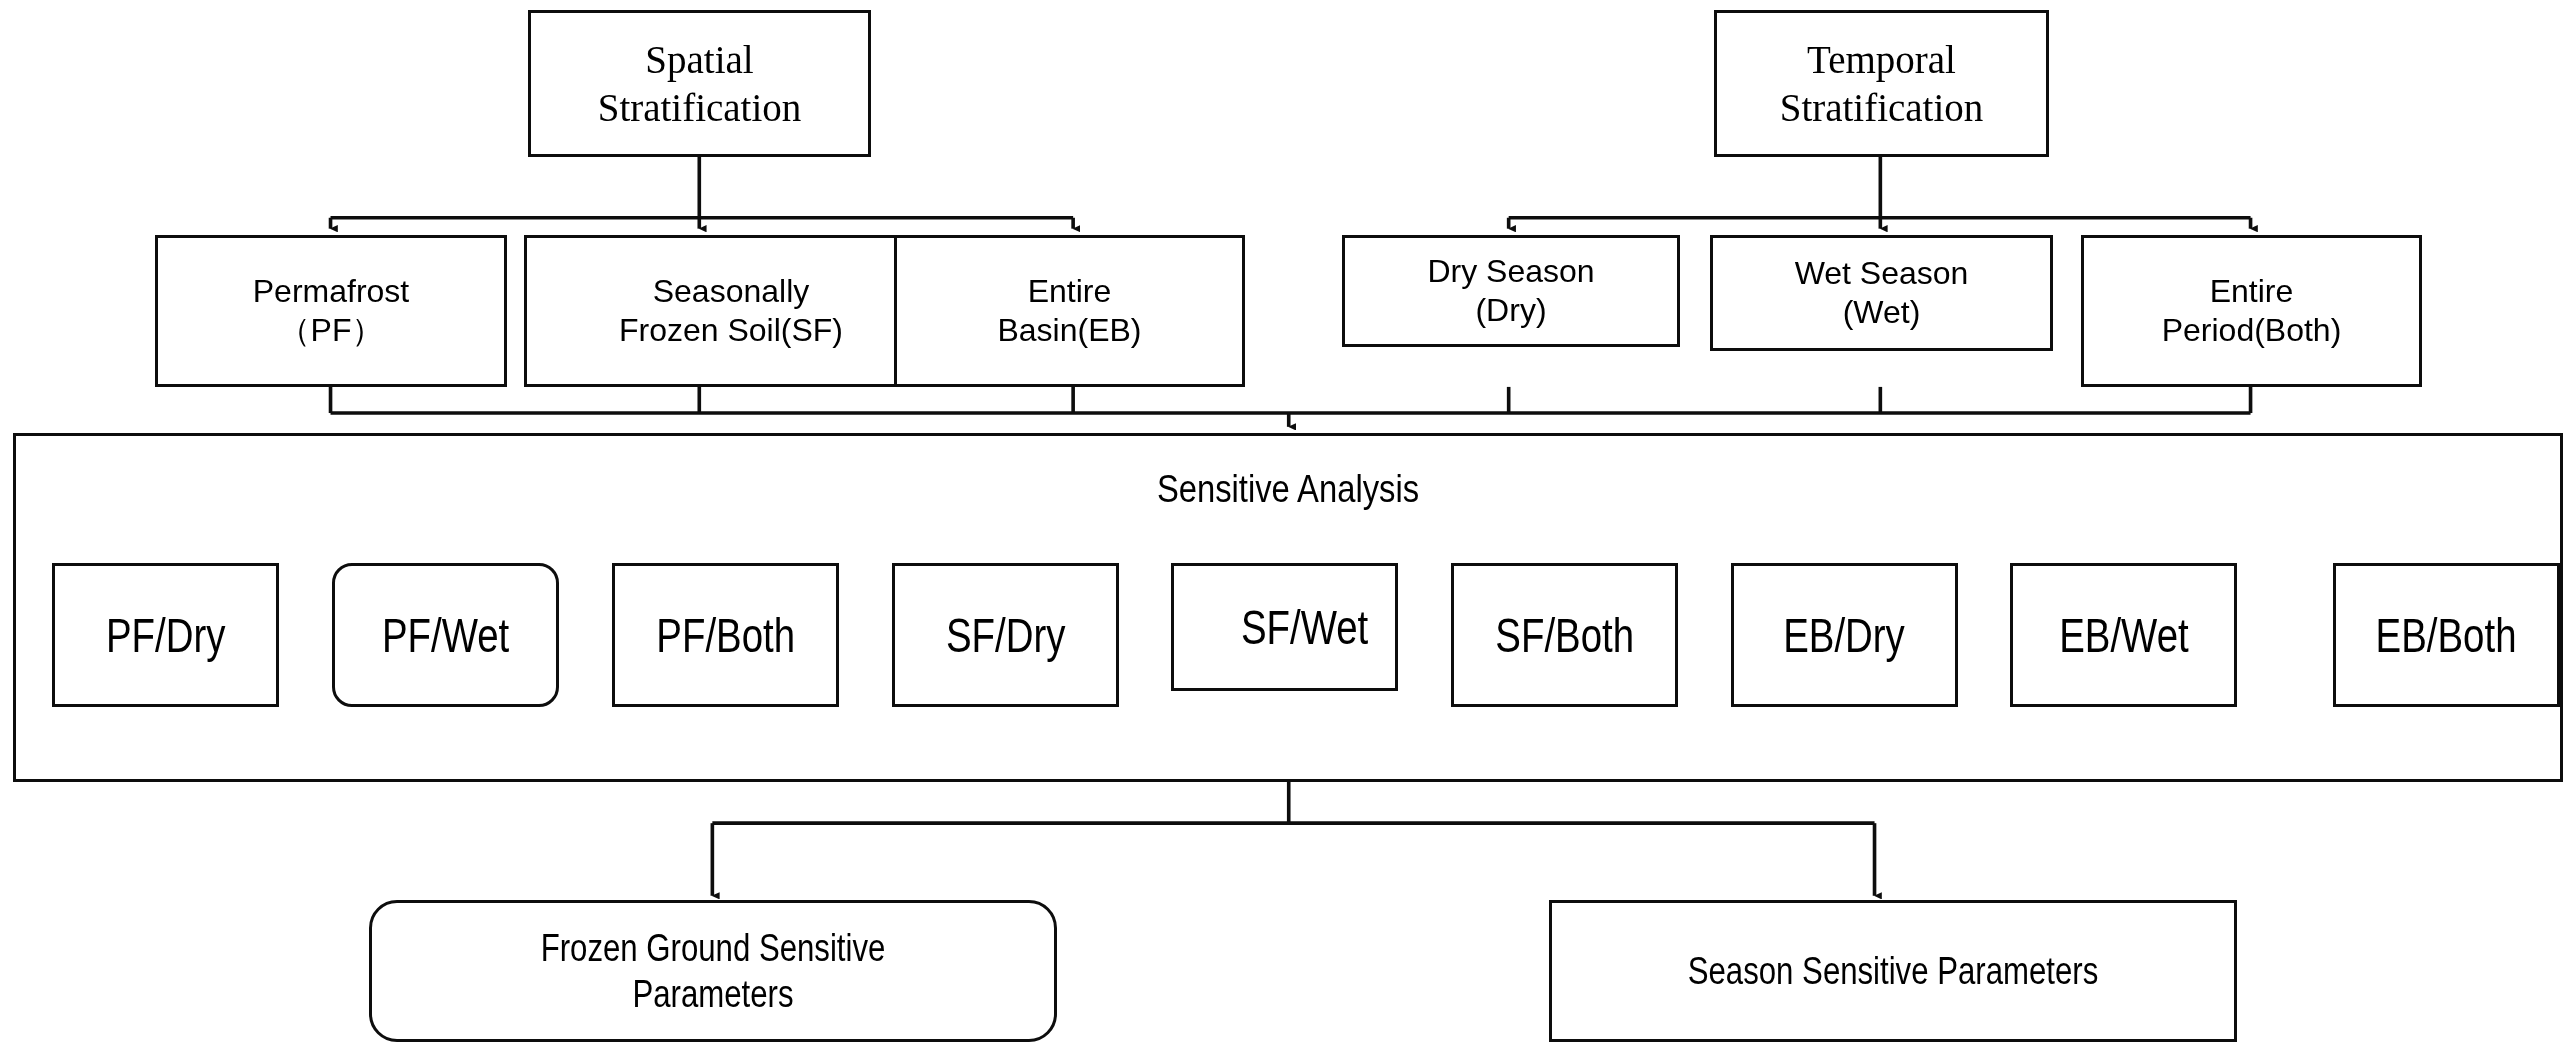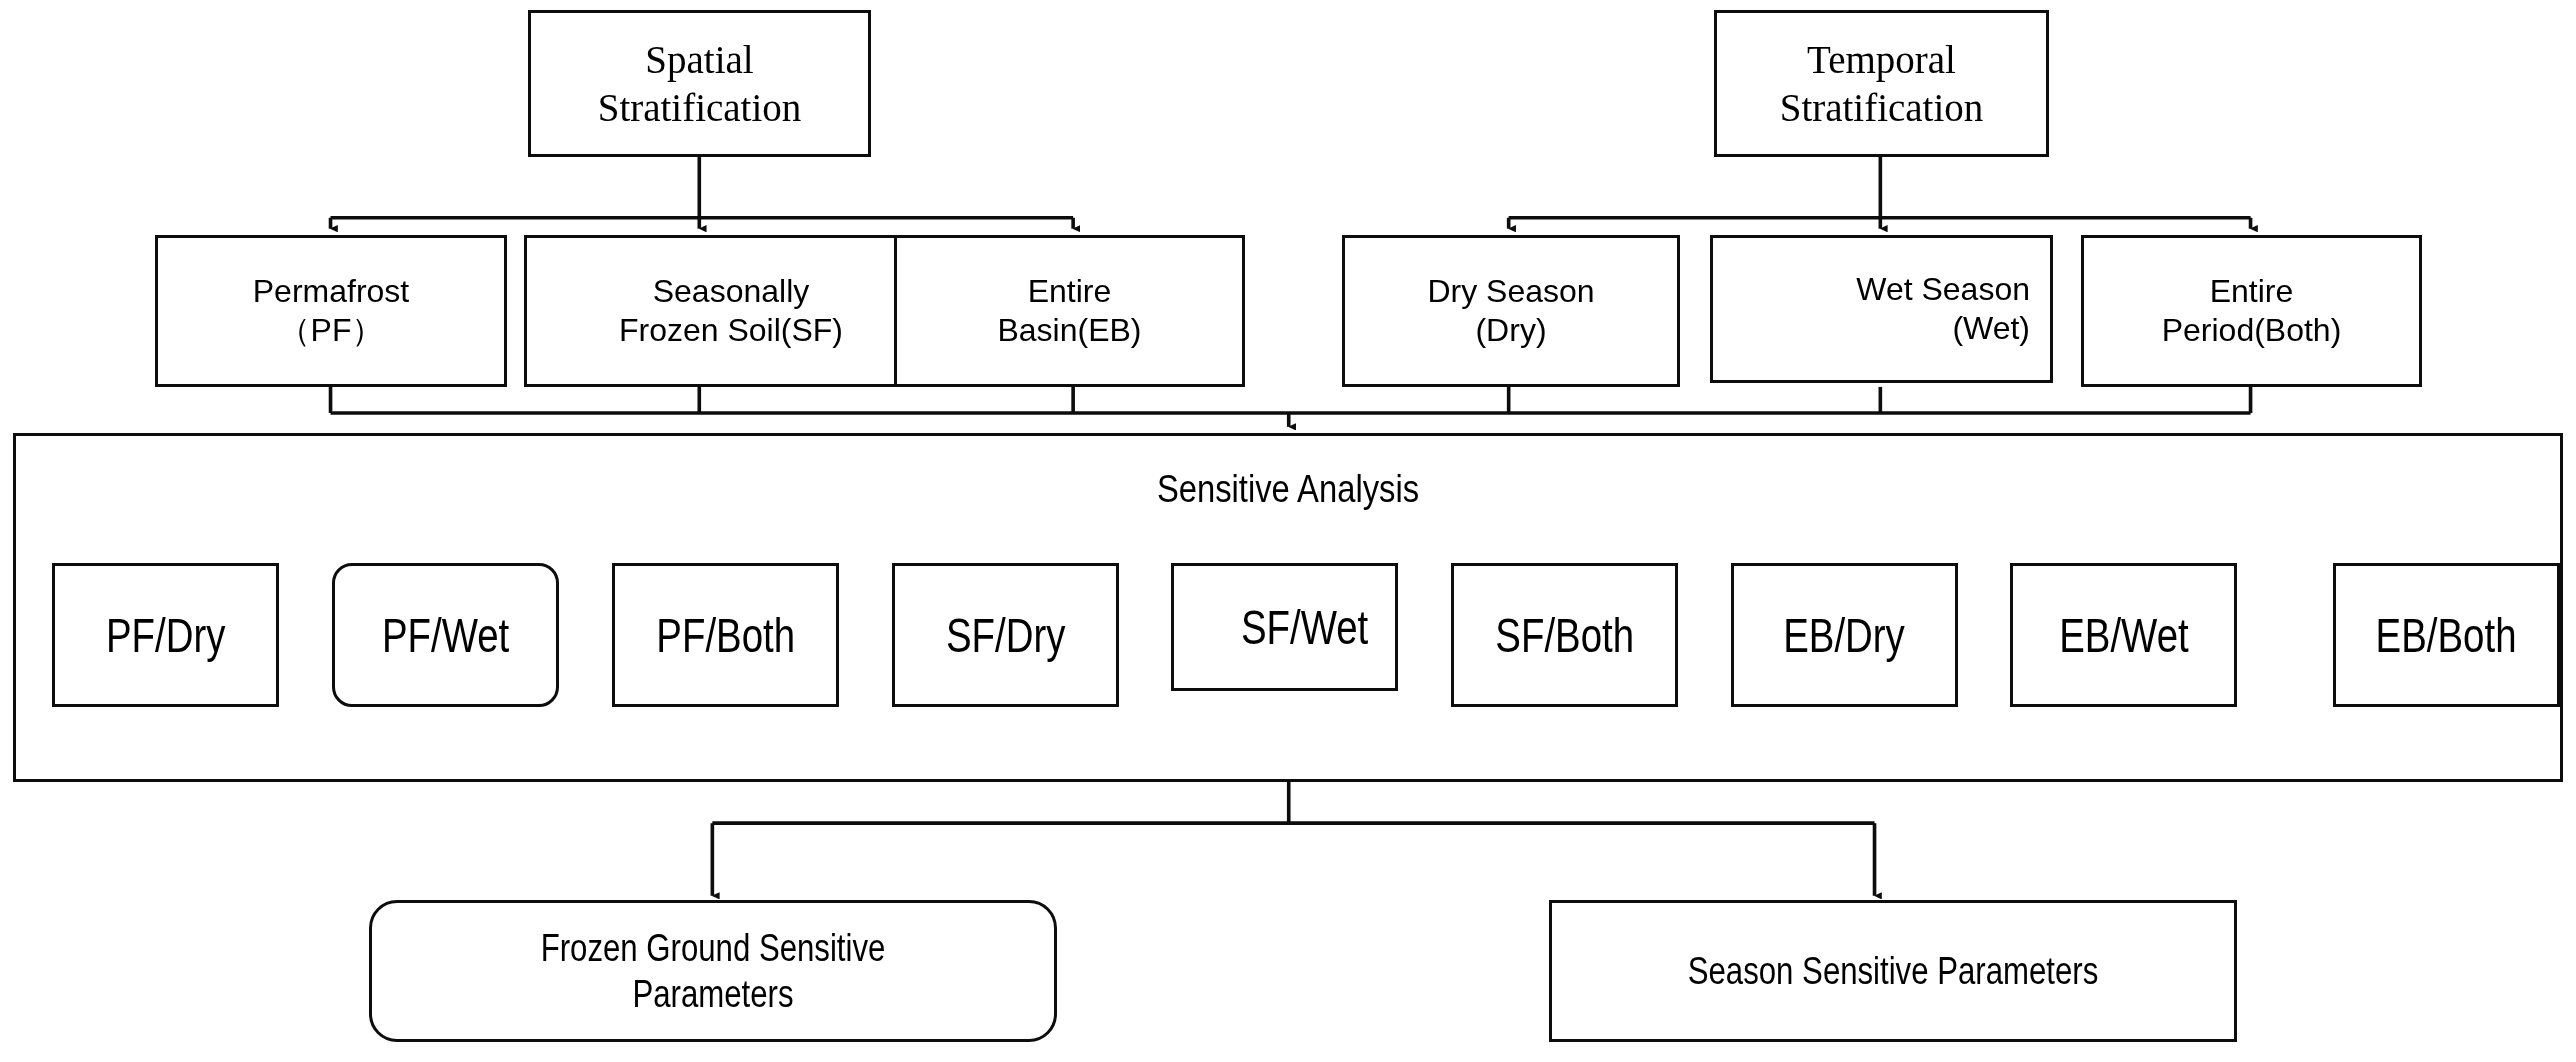--- a/index.html
+++ b/index.html
@@ -29,21 +29,21 @@
     position: absolute;
     box-sizing: border-box;
     border: 3.6px solid #0d0d0d;
     background: #ffffff;
     display: flex;
     align-items: center;
     justify-content: center;
     text-align: center;
     color: #000000;
     line-height: 1.22;
-    padding: 0 20px;
+    padding: 0 0;
   }
   .node-box .node-label {
     display: block;
     width: 100%;
   }
   
   .level-top {
     font-family: "Liberation Serif", "DejaVu Serif", serif;
     font-size: 39px;
   }
@@ -158,25 +158,25 @@
   </div>
 
   <div class="node-box level-two" style="left:524px; top:235px; width:414px; height:152px;">
     <span class="node-label">Seasonally<br>Frozen Soil(SF)</span>
   </div>
 
   <div class="node-box level-two" style="left:894px; top:235px; width:351px; height:152px;">
     <span class="node-label">Entire<br>Basin(EB)</span>
   </div>
 
-  <div class="node-box level-two" style="left:1342px; top:235px; width:338px; height:152px;">
+  <div class="node-box level-two" style="left:1342px; top:235px; width:338px; height:112px;">
     <span class="node-label">Dry Season<br>(Dry)</span>
   </div>
 
-  <div class="node-box level-two" style="left:1710px; top:235px; width:343px; height:148px;text-align:right;">
+  <div class="node-box level-two" style="left:1710px; top:235px; width:343px; height:116px;">
     <span class="node-label">Wet Season<br>(Wet)</span>
   </div>
 
   <div class="node-box level-two" style="left:2081px; top:235px; width:341px; height:152px;">
     <span class="node-label">Entire<br>Period(Both)</span>
   </div>
 
   <div id="sensitive-analysis-container" style="left:13px; top:433px; width:2550px; height:349px;">
 
     <div id="sensitive-analysis-title">Sensitive Analysis</div>

